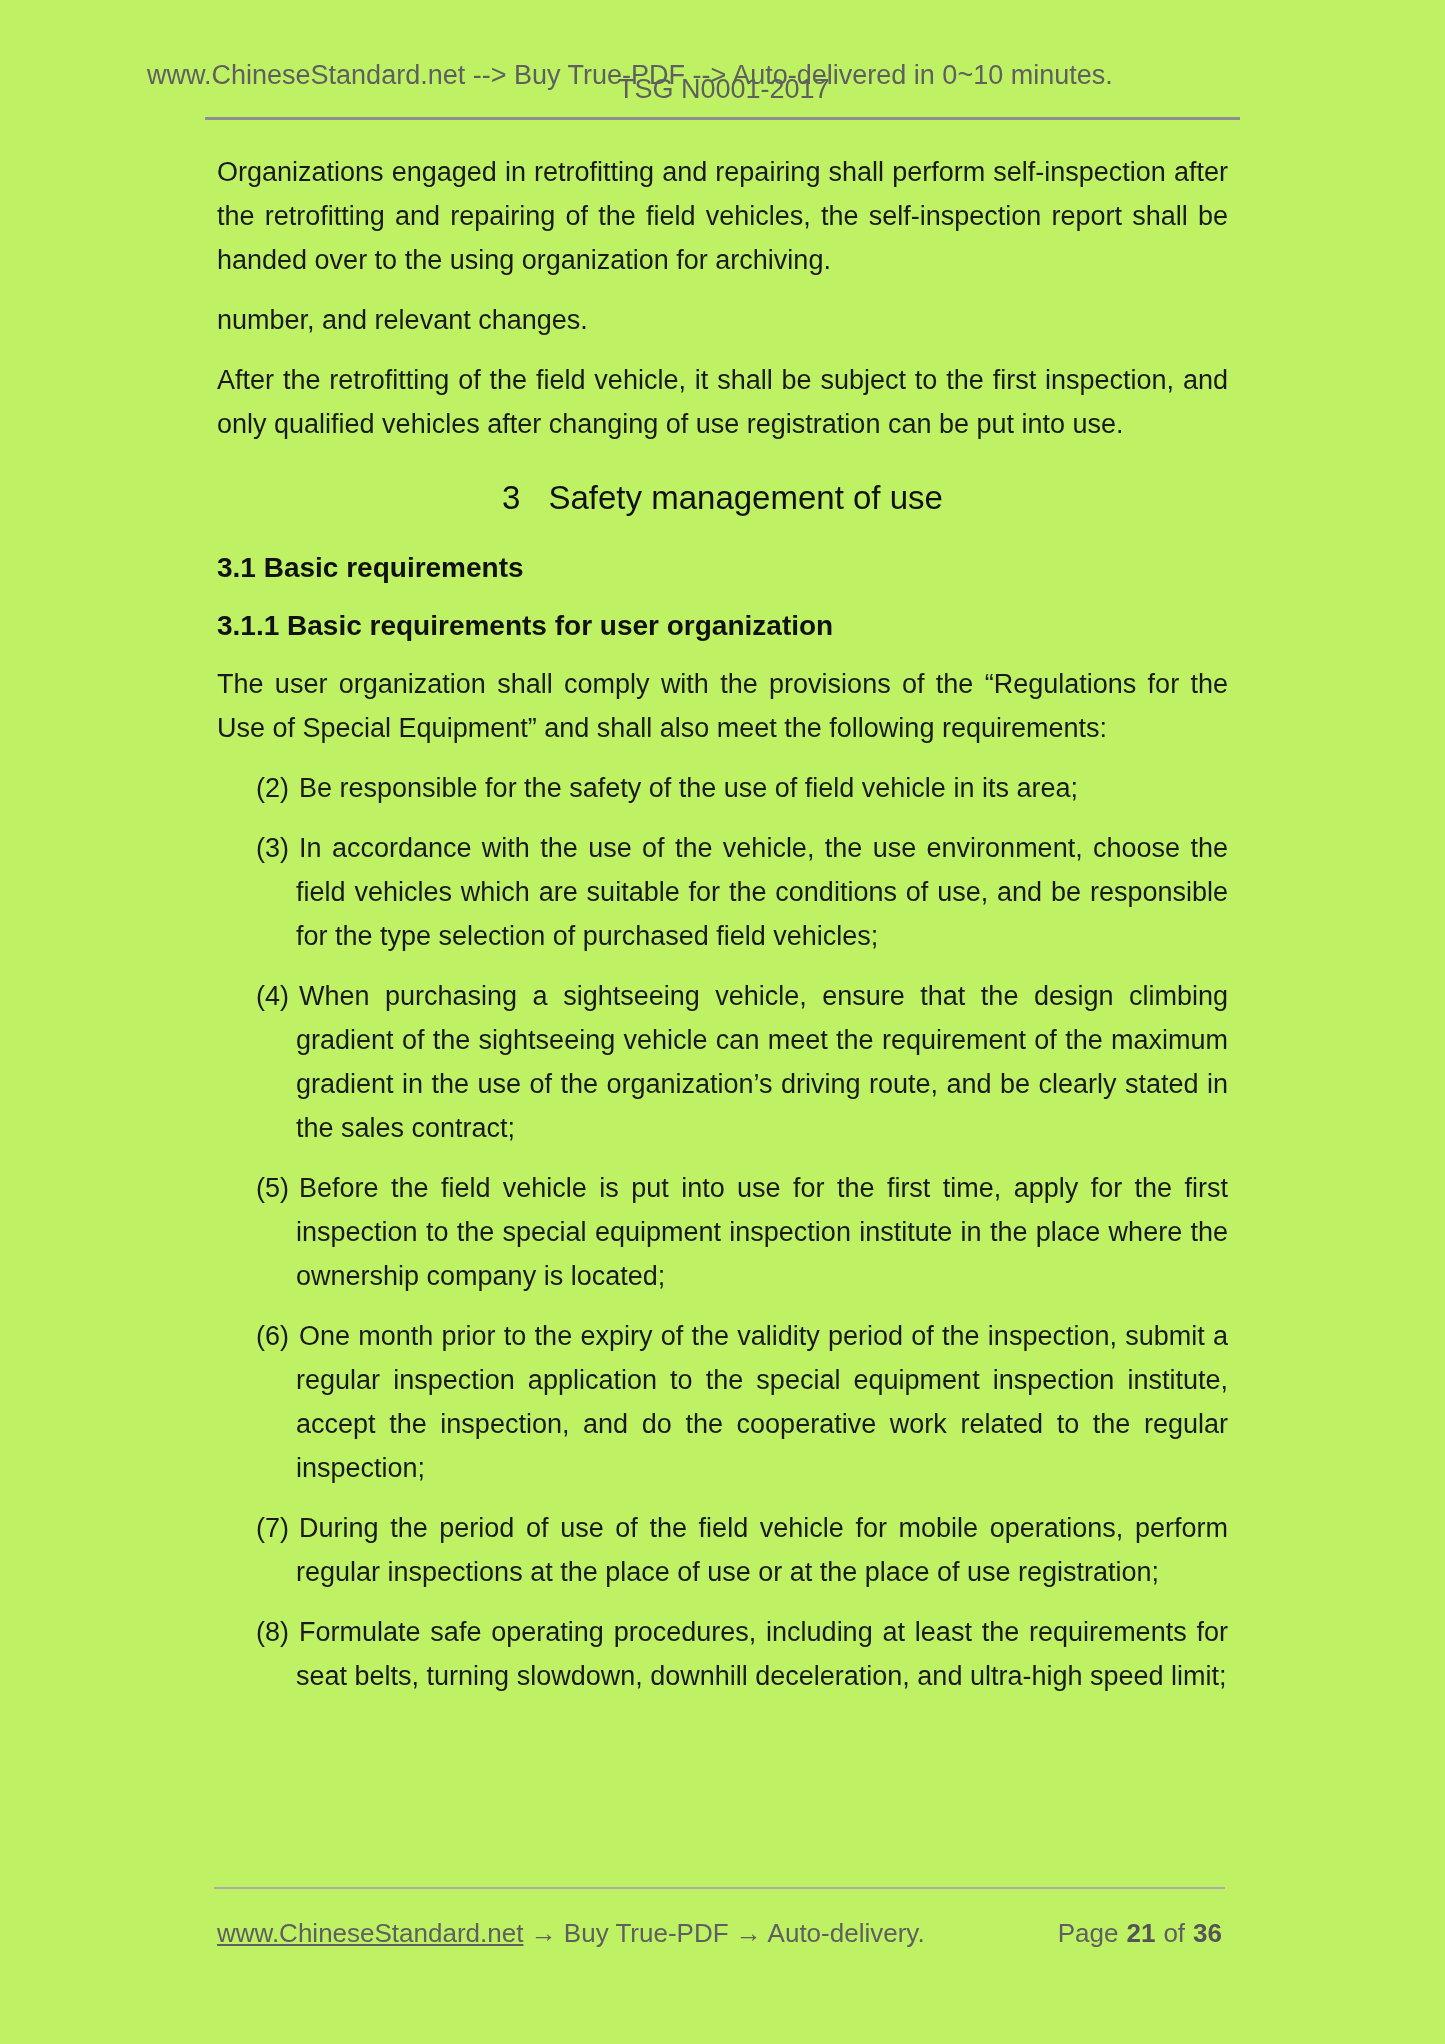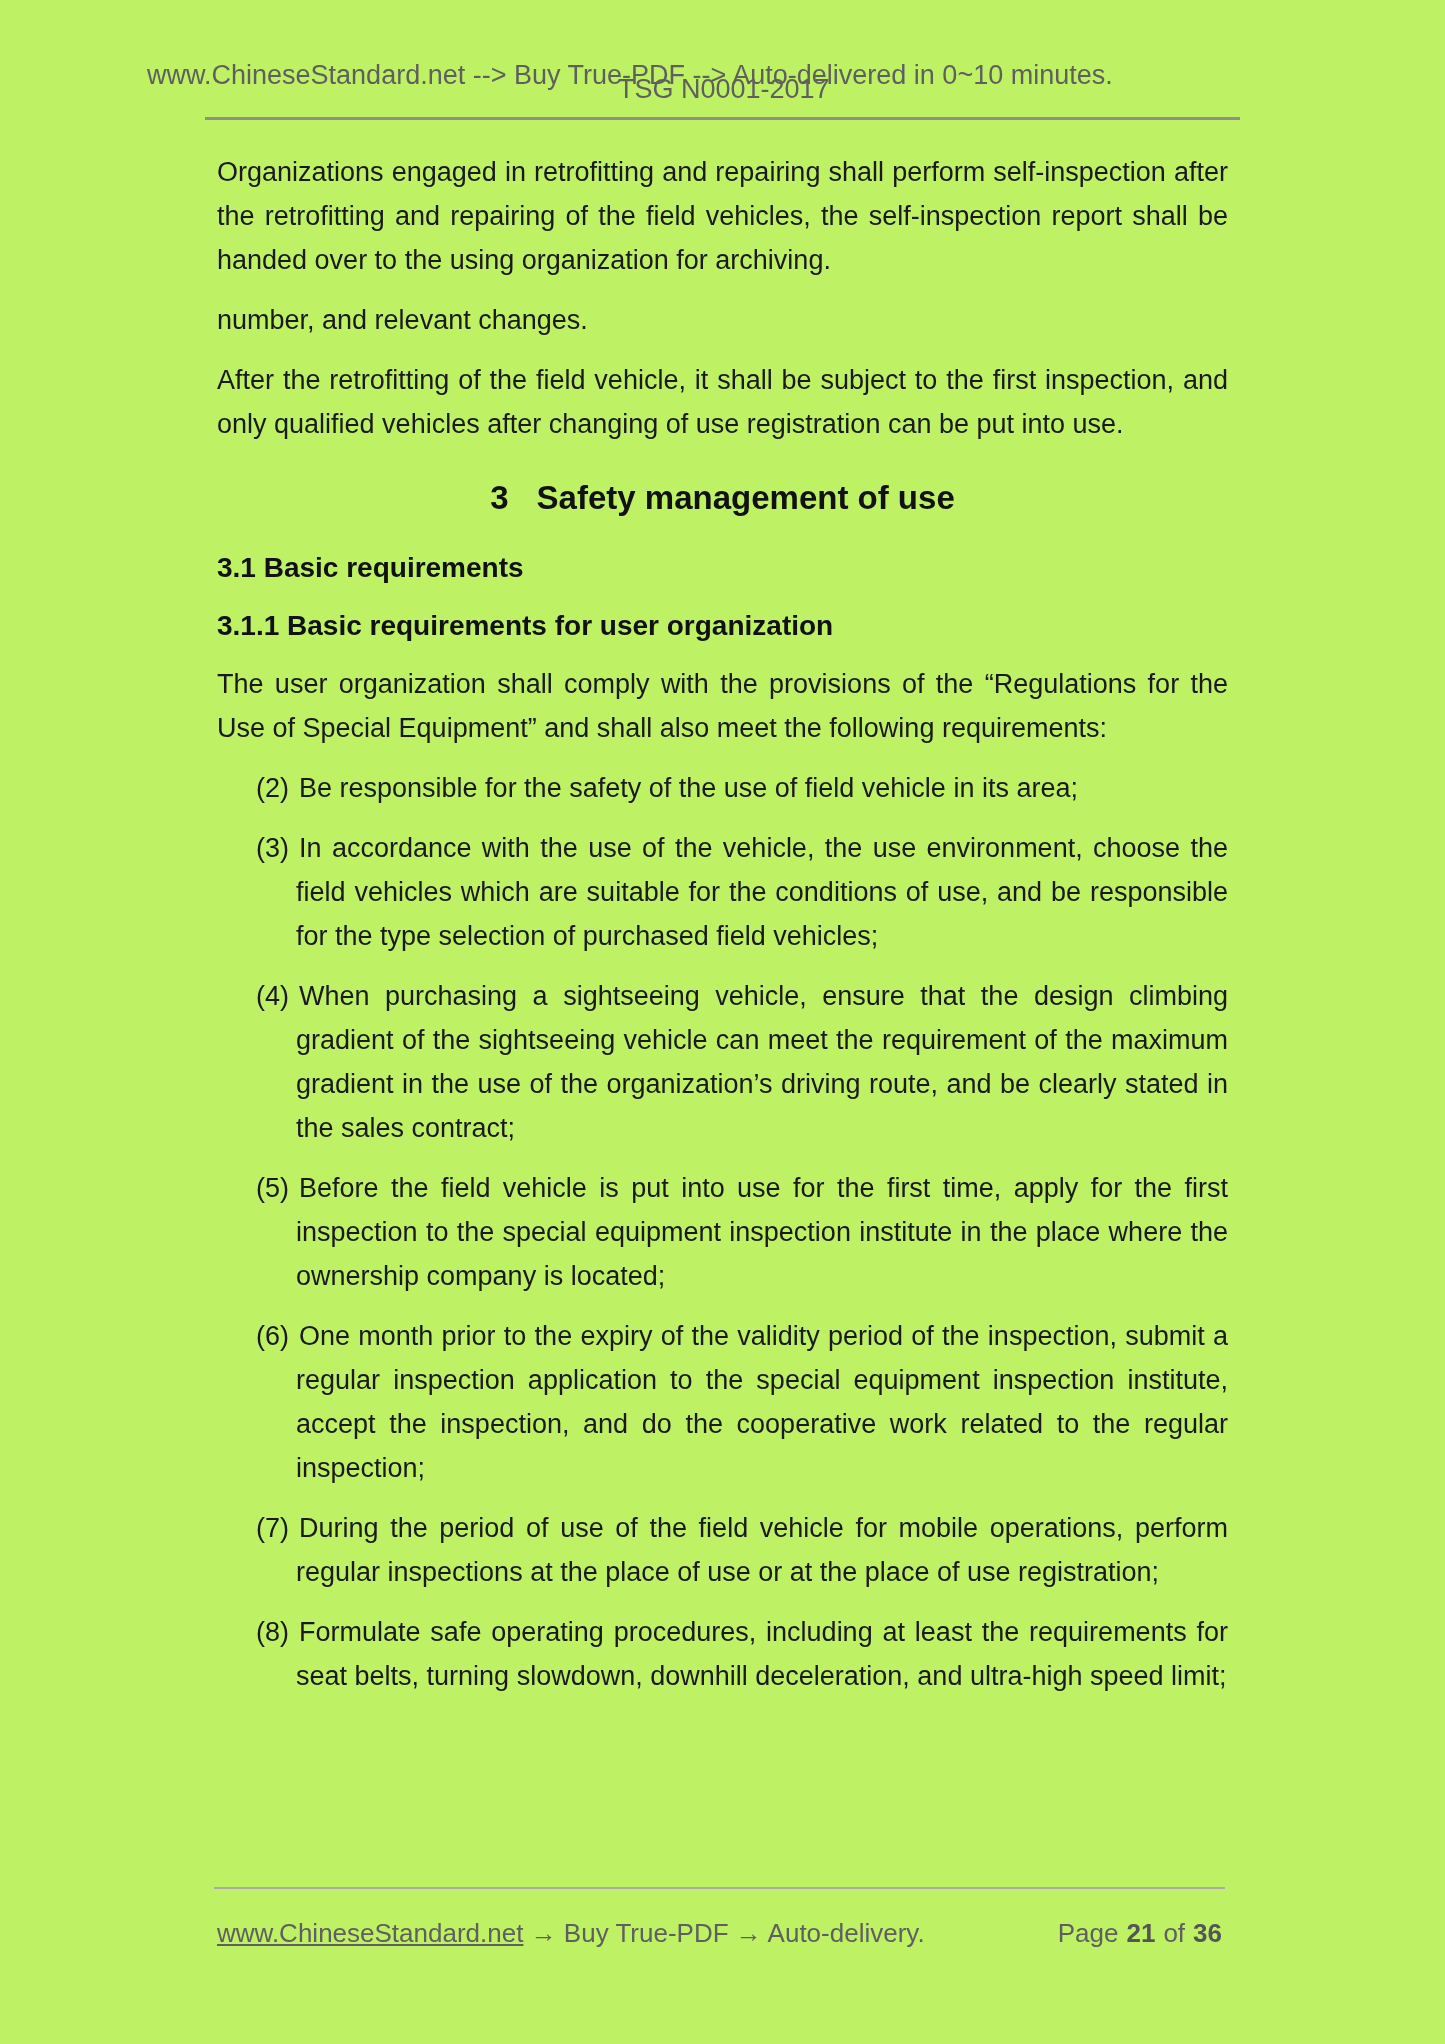--- a/index.html
+++ b/index.html
@@ -41,21 +41,21 @@
     width: 1011px;
     font-size: 27px;
     line-height: 44px;
   }
   .para {
     text-align: justify;
     margin-bottom: 16px;
   }
   .chapter-heading {
     text-align: center;
-    font-weight: 700;
+    font-weight: 400;
     font-size: 33px;
     line-height: 48px;
     margin: 28px 0 24px 0;
     color: #111111;
   }
   .chapter-heading .ch-num { margin-right: 28px; }
   .section-heading, .subsection-heading {
     font-weight: 700;
     font-size: 28px;
     line-height: 44px;

